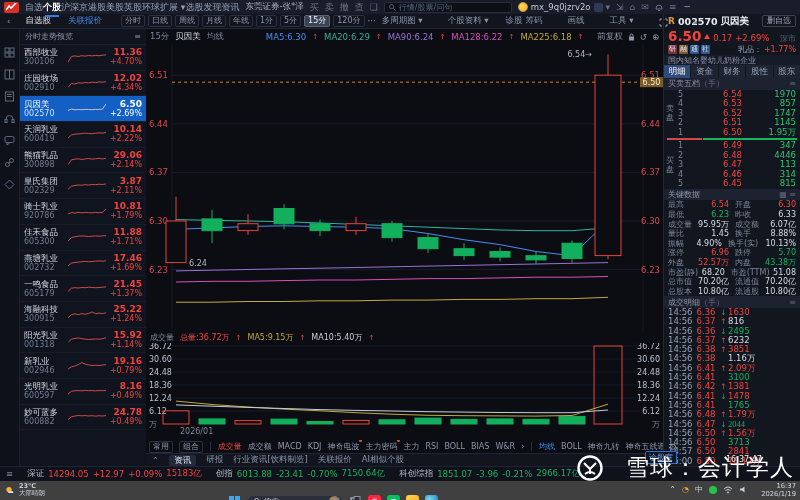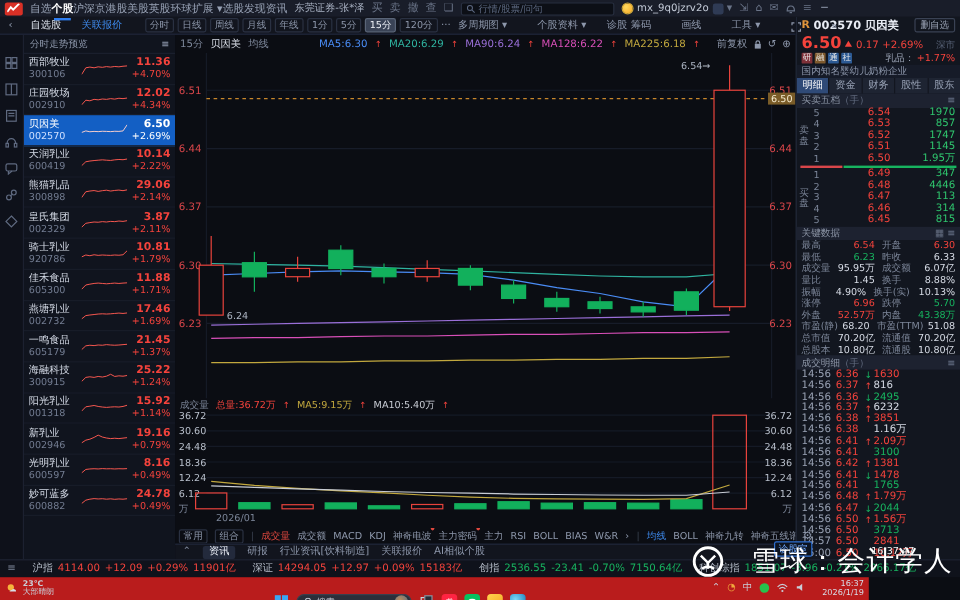--- a/index.html
+++ b/index.html
@@ -103,21 +103,21 @@
 .tick-row{height:9.3px;display:flex;align-items:center;padding:0 4px;font-size:8.5px;line-height:9.3px}
 .tick-row .tt{width:25px;color:#98a1b3}
 .tick-row .tp{width:26px;text-align:center}
 .tick-row .ta{width:9px;text-align:center;font-size:7.5px}
 .tick-row .tv{flex:1;text-align:left}
 
 #status-bar{position:absolute;left:0;top:466px;width:800px;height:15px;background:#0f121b;border-top:1px solid #1e2433;display:flex;align-items:center;gap:14px;padding:0 6px;font-size:8.5px;white-space:nowrap}
 .idx{display:flex;gap:4px;align-items:center}
 .idx .inm{color:#b6bdc9}
 
-#taskbar{position:absolute;left:0;top:481px;width:724px;height:19px;background:#b91c1c;display:flex;align-items:center}
+#taskbar{position:absolute;left:0;top:481px;width:800px;height:19px;background:#404040;display:flex;align-items:center}
 #weather{position:absolute;left:5px;top:2px;display:flex;gap:3px;align-items:center}
 #weather .wt{display:flex;flex-direction:column;line-height:7px;font-size:6.5px;color:#c9ced8}
 #tb-center{position:absolute;left:228px;top:14px;display:flex;gap:6px;align-items:center}
 #tb-search{width:96px;height:13px;border-radius:7px;background:#2b2f3a;border:1px solid #3a3f4d;display:flex;align-items:center;gap:3px;padding:0 2px 0 6px;color:#c9ced8;font-size:7.5px}
 .tb-ico{width:13px;height:13px;border-radius:3px;display:flex;align-items:center;justify-content:center}
 #tb-tray{position:absolute;right:52px;top:3px;display:flex;gap:6px;align-items:center;color:#c9ced8;font-size:8px}
 #tb-clock{position:absolute;right:4px;top:2px;text-align:right;line-height:7.5px;font-size:6.8px;color:#d7dce6}
 
 #diag-btn{position:absolute;left:645px;top:451px;border:1px solid #2e6fd0;color:#6ea8ff;background:#0d1420;font-size:8px;line-height:9px;padding:1px 3px;border-radius:2px;z-index:40}
 #float-gear{position:absolute;left:669px;top:442px;color:#8d97ab;font-size:9px;z-index:40}
@@ -877,21 +877,21 @@
       <div class="tick-row">
         <span class="tt">14:56</span>
         <span class="tp" style="color: rgb(244, 67, 60);">6.48</span>
         <span class="ta" style="color: rgb(244, 67, 60);">↑</span>
         <span class="tv" style="color: rgb(244, 67, 60);">1.79万</span>
       </div>
       <div class="tick-row">
         <span class="tt">14:56</span>
         <span class="tp" style="color: rgb(244, 67, 60);">6.47</span>
         <span class="ta" style="color: rgb(23, 179, 95);">↓</span>
-        <span class="tv" style="color: rgb(23, 179, 95);">2044</span>
+        <span class="tv" style="color: rgb(23, 179, 95); font-family: Liberation Serif, serif;">2044</span>
       </div>
       <div class="tick-row">
         <span class="tt">14:56</span>
         <span class="tp" style="color: rgb(244, 67, 60);">6.50</span>
         <span class="ta" style="color: rgb(244, 67, 60);">↑</span>
         <span class="tv" style="color: rgb(244, 67, 60);">1.56万</span>
       </div>
       <div class="tick-row">
         <span class="tt">14:56</span>
         <span class="tp" style="color: rgb(244, 67, 60);">6.50</span>
@@ -908,37 +908,30 @@
         <span class="tt">15:00</span>
         <span class="tp" style="color: rgb(244, 67, 60);">6.50</span>
         <span class="ta" style="color: rgb(244, 67, 60);"></span>
         <span class="tv" style="color: rgb(244, 67, 60);">10.12万</span>
       </div>
     </div>
 </div>
 
 <div id="status-bar">
   <span class="grey">≡</span>
-<span class="idx">
-      <span class="inm">沪指</span>
-      <span style="color: rgb(244, 67, 60);">4114.00</span>
-      <span style="color: rgb(244, 67, 60);">+12.09</span>
-      <span style="color: rgb(244, 67, 60);">+0.29%</span>
-      <span style="color: rgb(244, 67, 60);">11901亿</span>
-    </span>
     <span class="idx">
       <span class="inm">深证</span>
       <span style="color: rgb(244, 67, 60);">14294.05</span>
       <span style="color: rgb(244, 67, 60);">+12.97</span>
       <span style="color: rgb(244, 67, 60);">+0.09%</span>
       <span style="color: rgb(244, 67, 60);">15183亿</span>
     </span>
     <span class="idx">
       <span class="inm">创指</span>
-      <span style="color: rgb(23, 179, 95);">2536.55</span>
+      <span style="color: rgb(23, 179, 95);">6013.88</span>
       <span style="color: rgb(23, 179, 95);">-23.41</span>
       <span style="color: rgb(23, 179, 95);">-0.70%</span>
       <span style="color: rgb(23, 179, 95);">7150.64亿</span>
     </span>
     <span class="idx">
       <span class="inm">科创综指</span>
       <span style="color: rgb(23, 179, 95);">1851.07</span>
       <span style="color: rgb(23, 179, 95);">-3.96</span>
       <span style="color: rgb(23, 179, 95);">-0.21%</span>
       <span style="color: rgb(23, 179, 95);">2966.17亿</span>

